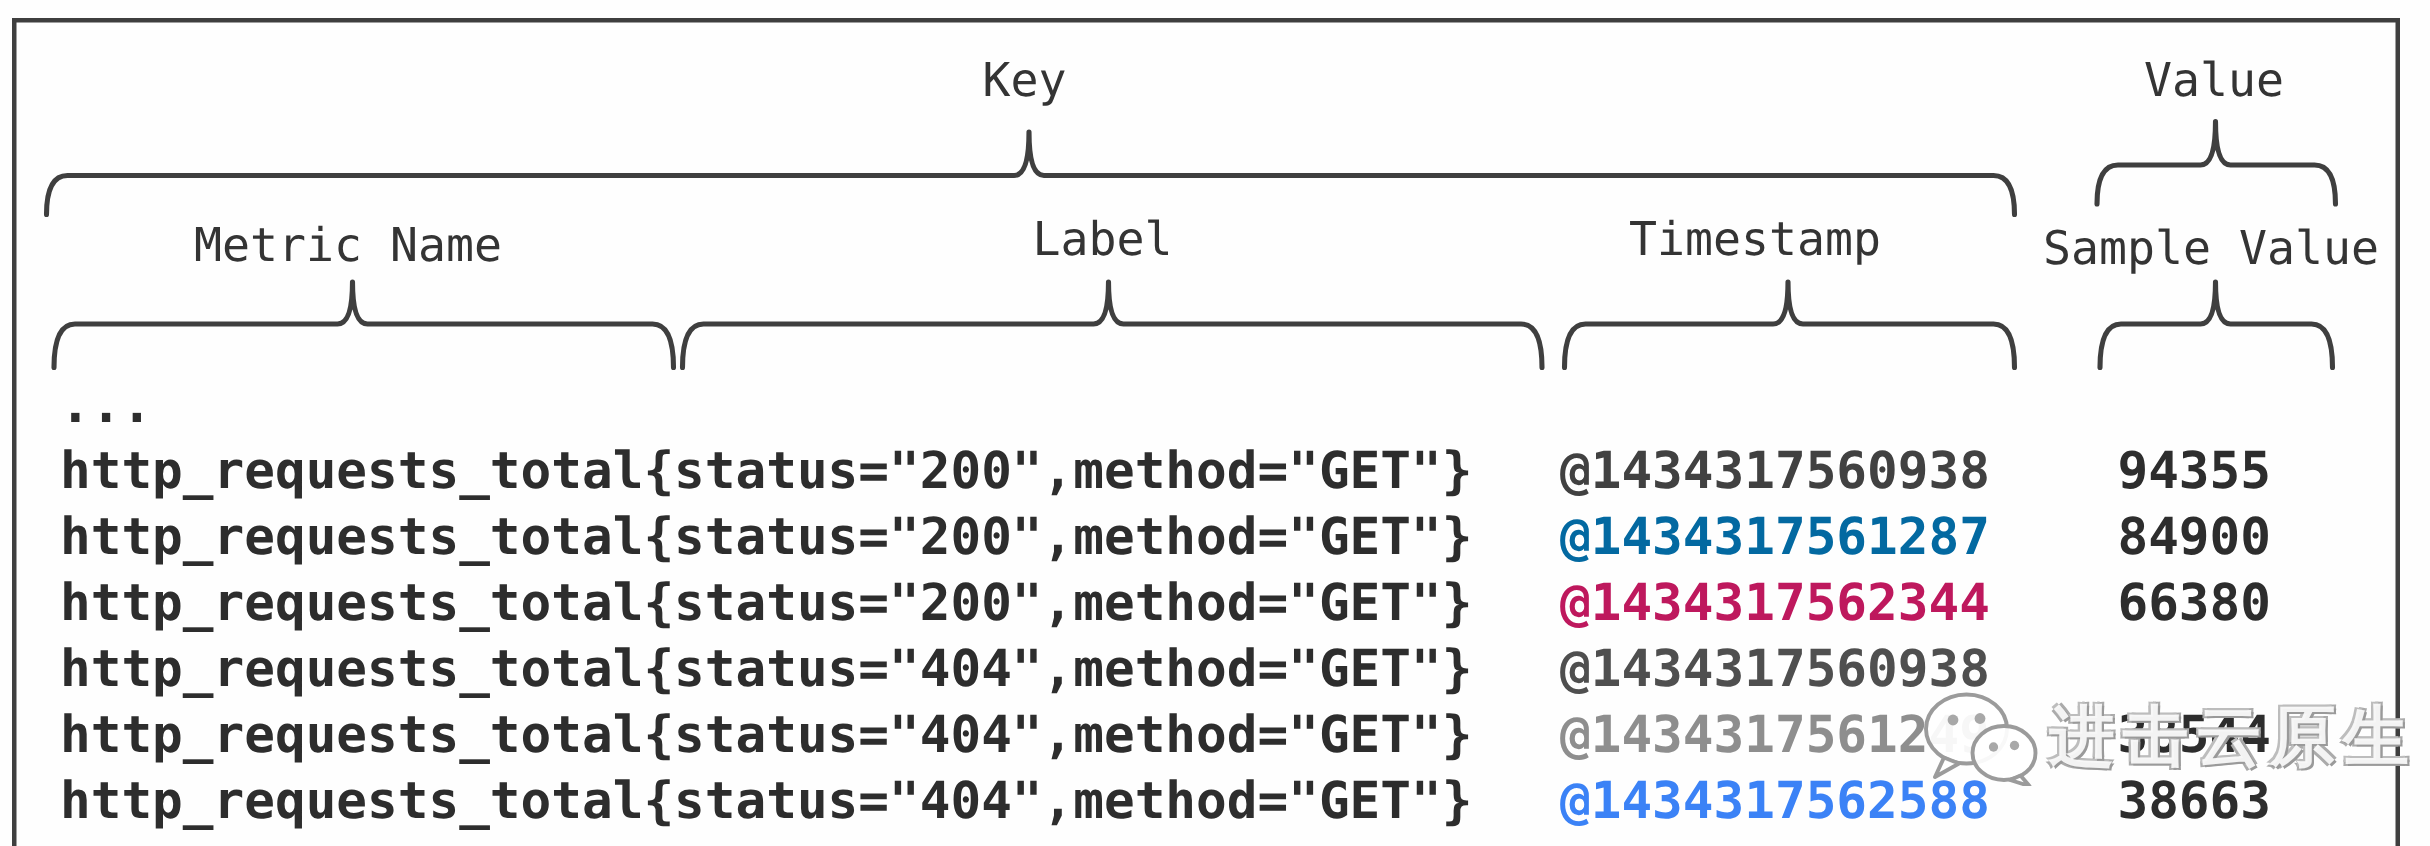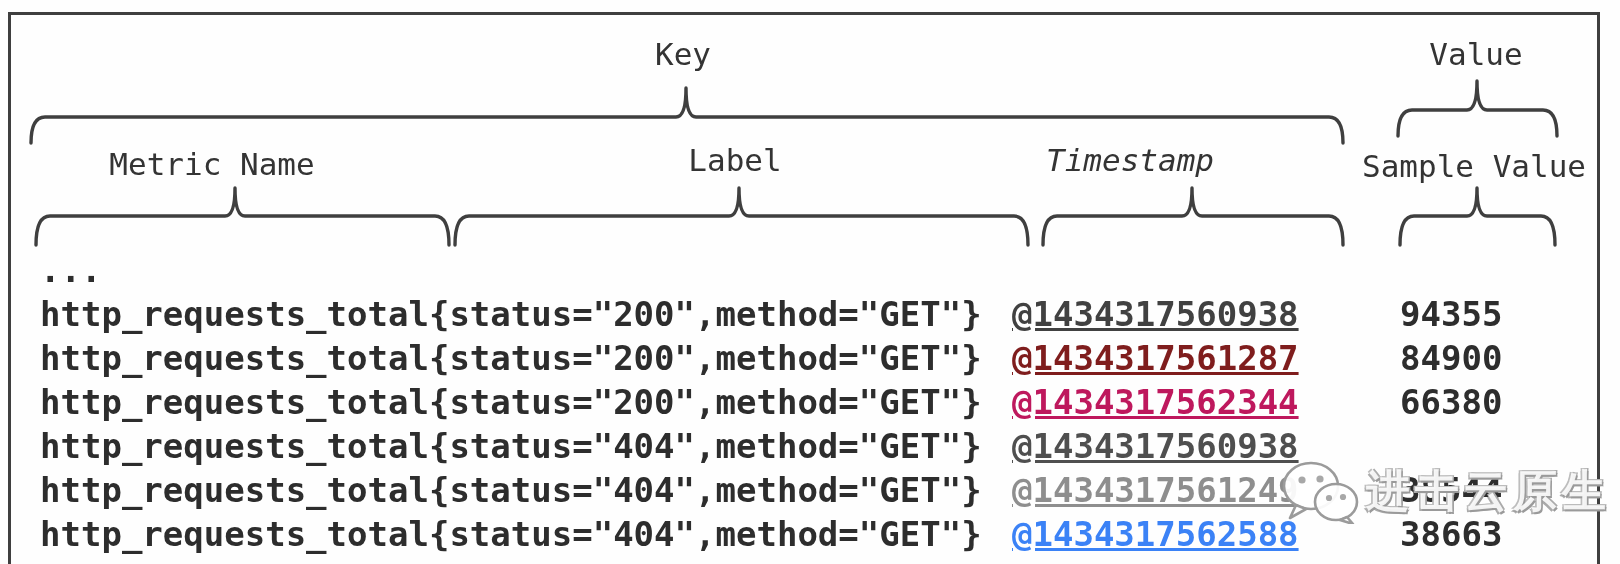--- a/index.html
+++ b/index.html
@@ -37,25 +37,25 @@
   .rows {
     position: absolute;
     left: 40px; top: 248px;
     width: 1550px;
     font-size: 34px;
     font-weight: bold;
     color: #2d2d2d;
   }
   .row { position: relative; height: 44px; line-height: 44px; white-space: nowrap; }
   .row .series { position: absolute; left: 0; }
-  .row .ts     { position: absolute; left: 972px; text-decoration: underline; }
-  .row .val    { position: absolute; left: 1360px; width: 114px; text-align: left; }
+  .row .ts     { position: absolute; left: 1000px; }
+  .row .val    { position: absolute; left: 1360px; width: 114px; text-align: right; }
   
   .row.r1 .ts { color: #414141; }
-  .row.r2 .ts { color: #7f1d1d; }
+  .row.r2 .ts { color: #0369a1; }
   .row.r3 .ts { color: #be185d; }
   .row.r4 .ts { color: #4f4f4f; }
   .row.r5 .ts { color: #8e8e8e; }
   .row.r6 .ts { color: #3b82f6; }
 
   
   .watermark {
     position: absolute;
     left: 1280px; top: 458px;
     display: flex;
@@ -89,23 +89,23 @@
       <path d="M 36 245 Q 36 216 50 216 L 225 216 Q 235 216 235 188 Q 235 216 245 216 L 435 216 Q 449 216 449 245"></path>
       <path d="M 455 245 Q 455 216 469 216 L 729 216 Q 739 216 739 188 Q 739 216 749 216 L 1014 216 Q 1028 216 1028 245"></path>
       <path d="M 1043 245 Q 1043 216 1057 216 L 1182 216 Q 1192 216 1192 188 Q 1192 216 1202 216 L 1329 216 Q 1343 216 1343 245"></path>
       <path d="M 1400 245 Q 1400 216 1414 216 L 1467 216 Q 1477 216 1477 188 Q 1477 216 1487 216 L 1541 216 Q 1555 216 1555 245"></path>
     </g>
   </svg>
 
   <div class="lbl" style="left:683px; top:36px;">Key</div>
   <div class="lbl" style="left:1476px; top:36px;">Value</div>
 
-  <div class="lbl" style="left:212px; top:146px;">Metric Name</div>
+  <div class="lbl" style="left:232px; top:146px;">Metric Name</div>
   <div class="lbl" style="left:735px; top:142px;text-align:center;">Label</div>
-  <div class="lbl" style="left:1130px; top:142px;font-style:italic;">Timestamp</div>
+  <div class="lbl" style="left:1170px; top:142px;">Timestamp</div>
   <div class="lbl" style="left:1474px; top:148px;">Sample Value</div>
 
   <div class="rows">
     <div class="row r0">
       <span class="series">...</span>
     </div>
     <div class="row r1">
       <span class="series">http_requests_total{status="200",method="GET"}</span>
       <span class="ts">@1434317560938</span>
       <span class="val">94355</span>

